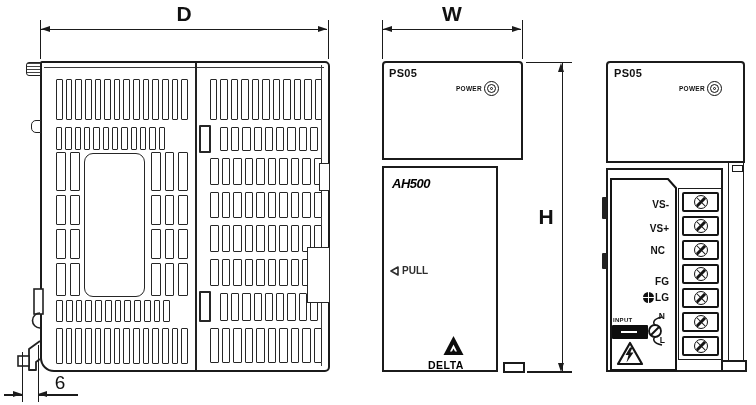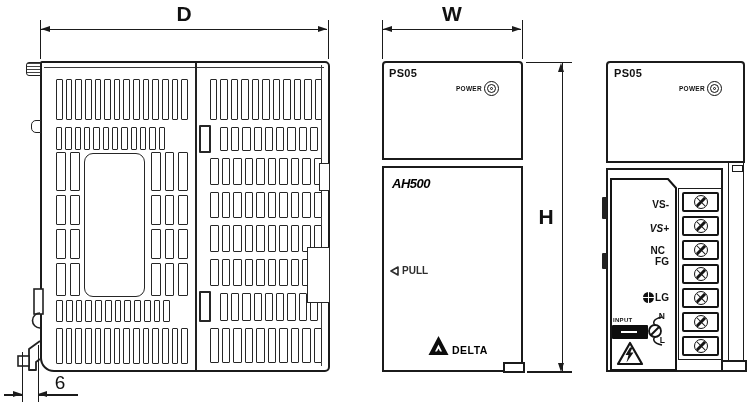--- a/index.html
+++ b/index.html
@@ -33,21 +33,21 @@
   .panel{ position:absolute; border:2px solid var(--ink); background:#fff; }
   .model{ position:absolute; font-weight:bold; font-size:11px; letter-spacing:.3px; color:#111; }
   .power-row{ position:absolute; display:flex; align-items:center; gap:2px; }
   .power-txt{ font-weight:bold; font-size:6.5px; letter-spacing:.3px; color:#111; }
   .led{ width:15px; height:15px; border:1.6px solid #111; border-radius:50%; display:flex; align-items:center; justify-content:center; }
   .led b{ width:9px; height:9px; border:1.2px solid #111; border-radius:50%; display:flex; align-items:center; justify-content:center; }
   .led b i{ width:3.5px; height:3.5px; border:1.1px solid #111; border-radius:50%; }
 
   .series-logo{ position:absolute; font-weight:bold; font-style:italic; font-size:13px; letter-spacing:-.5px; color:#000; }
   .pull{ position:absolute; display:flex; align-items:center; gap:3px; font-weight:bold; font-size:10px; color:#2e2e2e; }
-  .delta{ position:absolute; display:flex; align-items:flex-end; gap:3px; }
+  .delta{ position:absolute; display:flex; align-items:flex-end; gap:3px;flex-direction:column; }
   .delta .word{ font-weight:bold; font-size:10.5px; letter-spacing:.5px; color:#000; }
   .latch{ position:absolute; border:2px solid var(--ink); background:#fff; }
 
   
   .tlabel{ position:absolute; font-weight:bold; font-size:10px; color:#111; white-space:nowrap; }
   .nl{ position:absolute; font-weight:bold; font-size:8.5px; color:#111; }
   .gnd{ position:absolute; width:11px; height:11px; border-radius:50%; background:#111; }
   .gnd::before{ content:""; position:absolute; left:0; top:4.6px; width:11px; height:1.7px; background:#fff; }
   .gnd::after{ content:""; position:absolute; left:4.6px; top:0; width:1.7px; height:11px; background:#fff; }
   .input-lab{ position:absolute; font-weight:bold; font-size:6px; letter-spacing:.3px; color:#111; }
@@ -314,21 +314,21 @@
       <div class="model" style="left:5px; top:4px;">PS05</div>
       <div class="power-row" style="right:22px; top:18px;">
         <span class="power-txt">POWER</span>
         <span class="led">
             <b>
               <i></i>
             </b>
           </span>
       </div>
     </div>
-    <div class="panel" style="left:0; top:105px; width:141px; height:206px;">
+    <div class="panel" style="left:0; top:105px; width:116px; height:206px;">
       <div class="series-logo" style="left:8px; top:8px;">AH500</div>
       <div class="pull" style="left:6px; top:97px;">
         <svg width="9" height="10" viewBox="0 0 9 10">
             <path d="M8,1 L1,5 L8,9 Z" fill="none" stroke="#2e2e2e" stroke-width="1.6" stroke-linejoin="round"></path>
           </svg>
         <span>PULL</span>
       </div>
       <div class="delta" style="left:44px; top:167px;">
         <svg width="21" height="21" viewBox="0 0 21 21">
           <path d="M10.5,1 L20.5,20 H0.5 Z" fill="#0c0c0c"></path>
@@ -360,23 +360,23 @@
 
     <div class="panel" style="left:0; top:107px; width:117px; height:204px;"></div>
     <div class="sidetab" style="left:-4px; top:136px; width:5px; height:22px;"></div>
     <div class="sidetab" style="left:-4px; top:192px; width:5px; height:16px;"></div>
 
     <svg class="abs" style="left:4px; top:117px;" width="68" height="194" viewBox="0 0 68 194">
       <path d="M1,1 H58 L66,10 V192 H1 Z" fill="#fff" stroke="#141414" stroke-width="2"></path>
     </svg>
 
     <div class="tlabel" style="right:76px; top:138px;">VS-</div>
-    <div class="tlabel" style="right:76px; top:162px;font-style:italic;">VS+</div>
+    <div class="tlabel" style="right:76px; top:162px;">VS+</div>
     <div class="tlabel" style="right:80px; top:184px;">NC</div>
-    <div class="tlabel" style="right:76px; top:195px;text-align:right;">FG</div>
+    <div class="tlabel" style="right:76px; top:215px;text-align:right;">FG</div>
     <div class="gnd" style="right:91px; top:231px;"></div>
     <div class="tlabel" style="right:76px; top:231px;">LG</div>
 
     <div class="input-lab" style="left:7px; top:256px;">INPUT</div>
     <div class="input-box" style="left:6px; top:264px; width:36px; height:14px;"></div>
 
     <div class="nl" style="right:80px; top:250px;">N</div>
     <div class="nl" style="right:80px; top:274px;">L</div>
     <svg class="abs" style="left:40px; top:252px;" width="20" height="36" viewBox="0 0 20 36">
       <path d="M16,4 C7,6 6,10 10,13" fill="none" stroke="#141414" stroke-width="1.5"></path>

